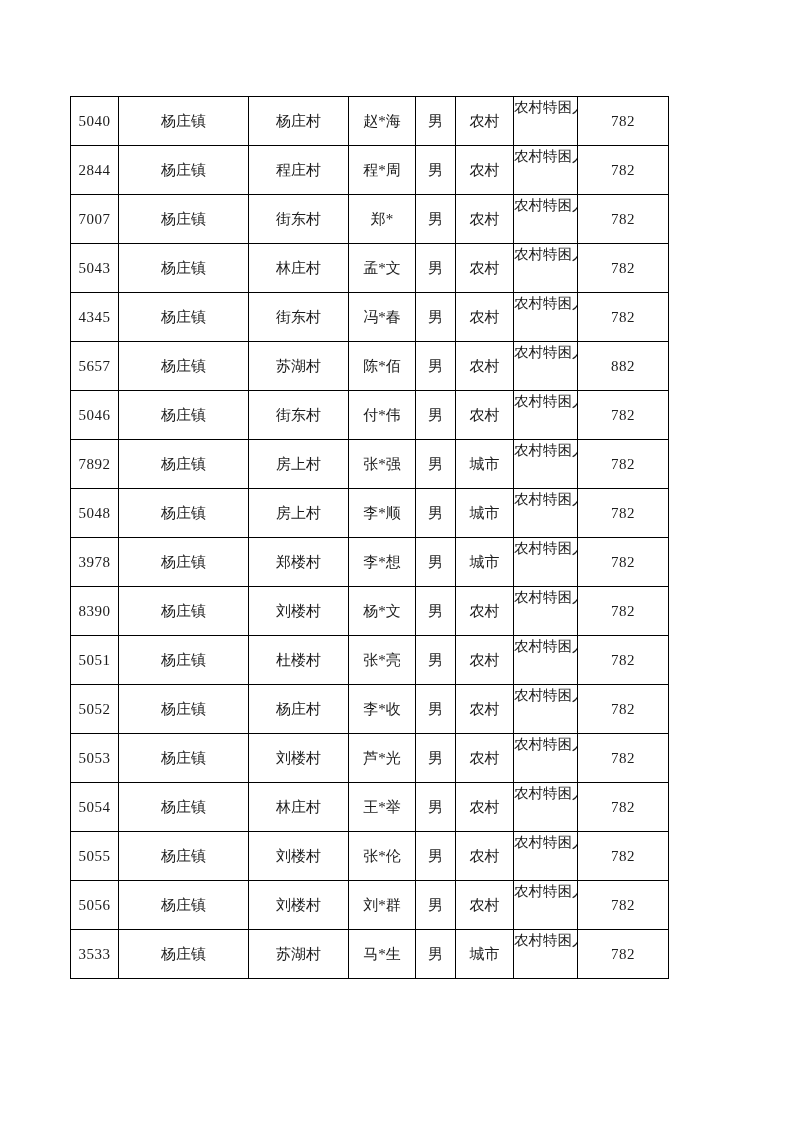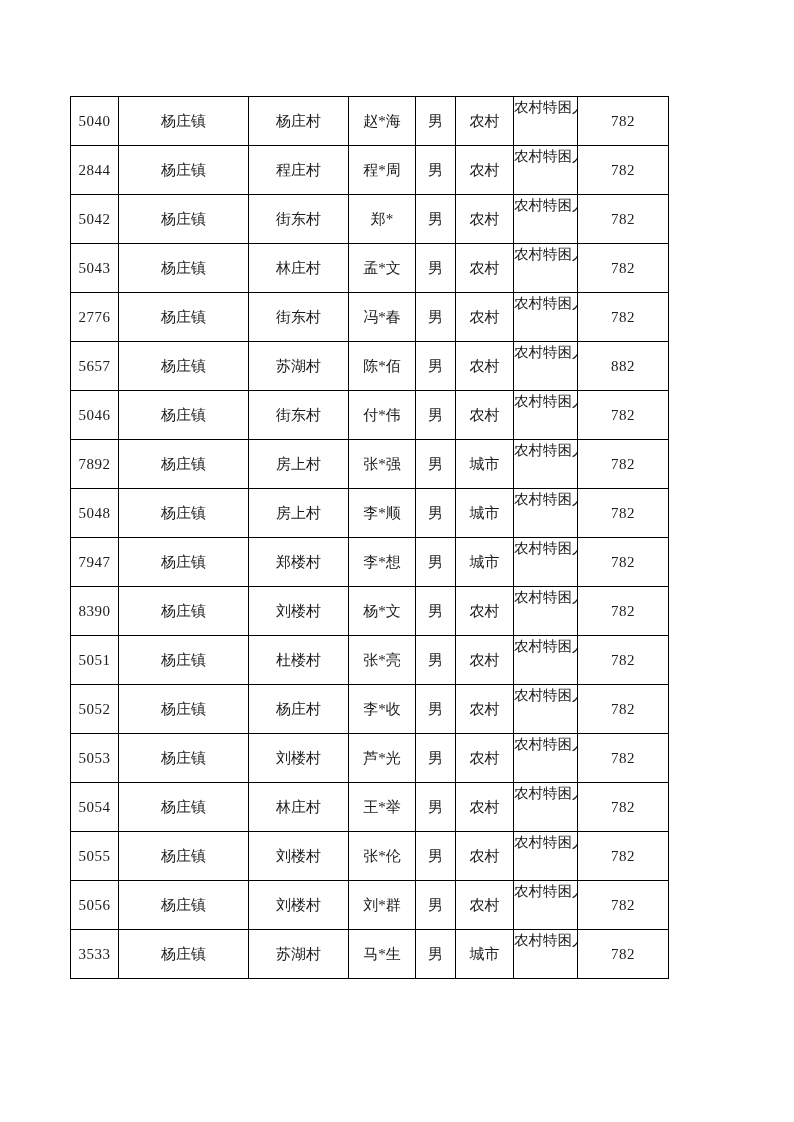--- a/index.html
+++ b/index.html
@@ -93,21 +93,21 @@
           <td class="village-cell">程庄村</td>
           <td class="name-cell">程*周</td>
           <td class="gender-cell">男</td>
           <td class="residence-cell">农村</td>
           <td class="category-cell">
             <div class="clip">农村特困人员分散供养</div>
           </td>
           <td class="amount-cell">782</td>
         </tr>
         <tr>
-          <td class="seq-cell">5042</td>
+          <td class="seq-cell">7007</td>
           <td class="town-cell">杨庄镇</td>
           <td class="village-cell">街东村</td>
           <td class="name-cell">郑*</td>
           <td class="gender-cell">男</td>
           <td class="residence-cell">农村</td>
           <td class="category-cell">
             <div class="clip">农村特困人员分散供养</div>
           </td>
           <td class="amount-cell">782</td>
         </tr>
@@ -117,21 +117,21 @@
           <td class="village-cell">林庄村</td>
           <td class="name-cell">孟*文</td>
           <td class="gender-cell">男</td>
           <td class="residence-cell">农村</td>
           <td class="category-cell">
             <div class="clip">农村特困人员分散供养</div>
           </td>
           <td class="amount-cell">782</td>
         </tr>
         <tr>
-          <td class="seq-cell">2776</td>
+          <td class="seq-cell">4345</td>
           <td class="town-cell">杨庄镇</td>
           <td class="village-cell">街东村</td>
           <td class="name-cell">冯*春</td>
           <td class="gender-cell">男</td>
           <td class="residence-cell">农村</td>
           <td class="category-cell">
             <div class="clip">农村特困人员分散供养</div>
           </td>
           <td class="amount-cell">782</td>
         </tr>
@@ -177,21 +177,21 @@
           <td class="village-cell">房上村</td>
           <td class="name-cell">李*顺</td>
           <td class="gender-cell">男</td>
           <td class="residence-cell">城市</td>
           <td class="category-cell">
             <div class="clip">农村特困人员分散供养</div>
           </td>
           <td class="amount-cell">782</td>
         </tr>
         <tr>
-          <td class="seq-cell">7947</td>
+          <td class="seq-cell">3978</td>
           <td class="town-cell">杨庄镇</td>
           <td class="village-cell">郑楼村</td>
           <td class="name-cell">李*想</td>
           <td class="gender-cell">男</td>
           <td class="residence-cell">城市</td>
           <td class="category-cell">
             <div class="clip">农村特困人员分散供养</div>
           </td>
           <td class="amount-cell">782</td>
         </tr>

